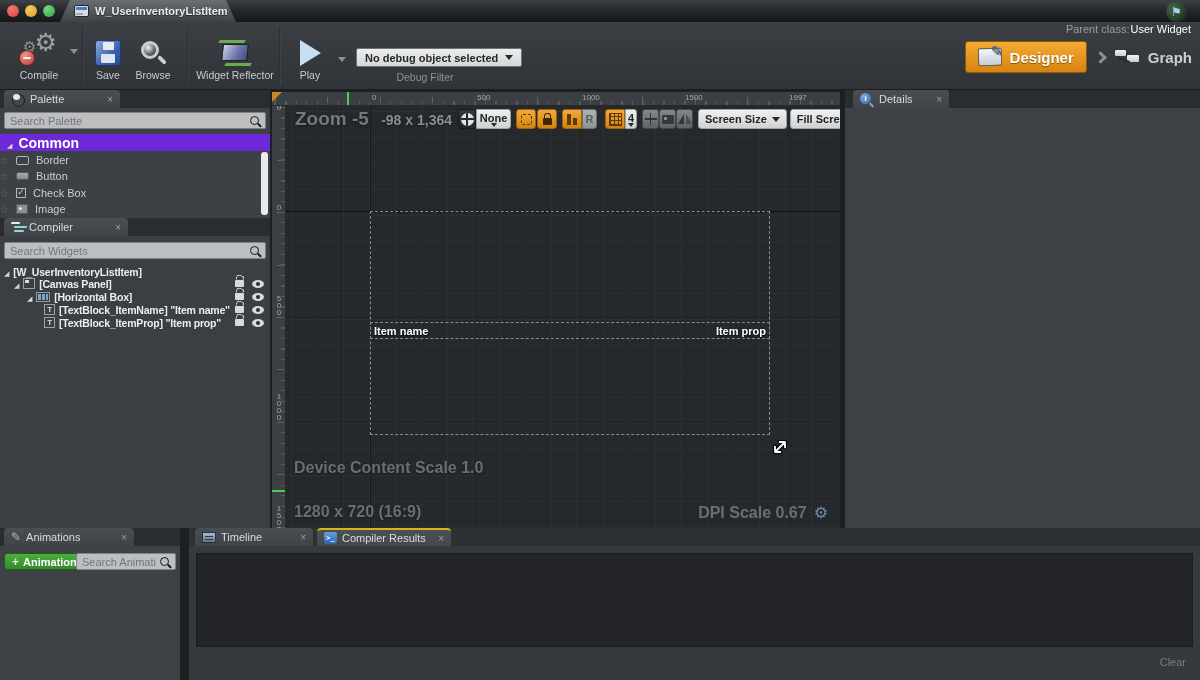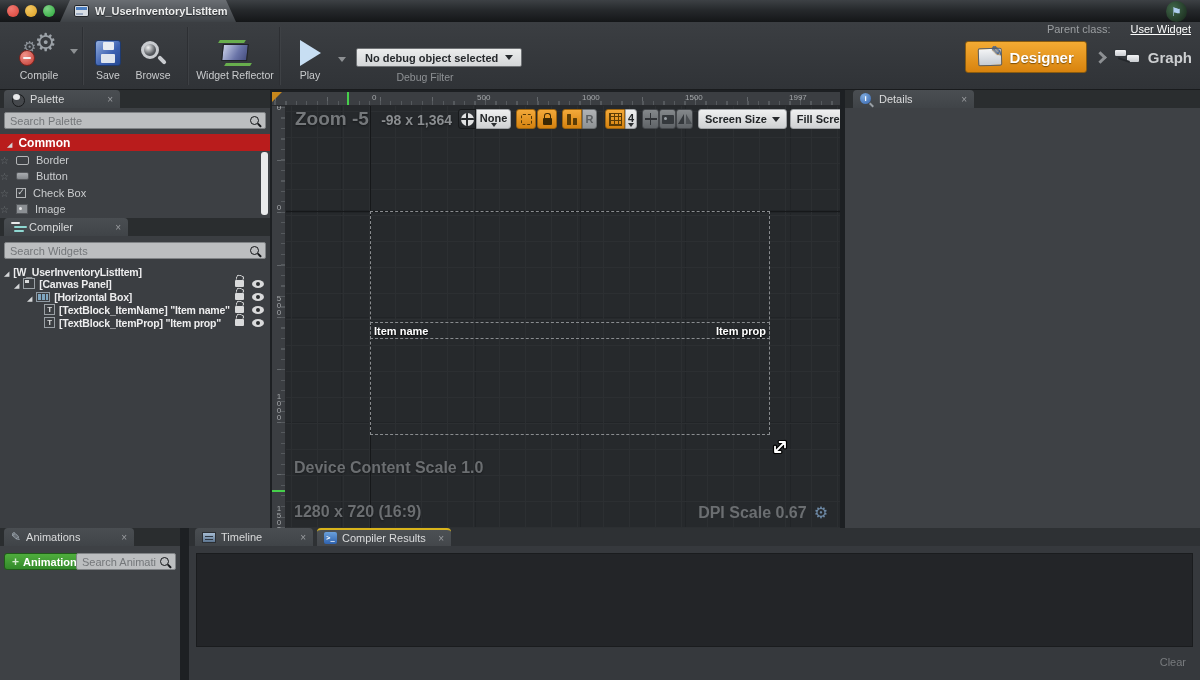--- a/index.html
+++ b/index.html
@@ -55,21 +55,21 @@
  background:linear-gradient(115deg,#c9d0e8,#6a74a8 60%,#474f80);transform:skewX(-6deg)}
 .reflector-ic::before{content:"";position:absolute;left:2px;top:0;width:26px;height:3px;background:#68ae4d;transform:skewX(-30deg)}
 .reflector-ic::after{content:"";position:absolute;right:2px;bottom:0;width:26px;height:3px;background:#68ae4d;transform:skewX(-30deg)}
 .play-ic{width:0;height:0;border-left:21px solid #c7def3;border-top:13px solid transparent;border-bottom:13px solid transparent}
 .debug-dd{position:absolute;left:356px;top:26px;height:19px;background:linear-gradient(#eceded,#d4d6d8);
  border:1px solid #6f7275;border-radius:2px;display:flex;align-items:center;gap:7px;padding:0 8px;
  font-size:11px;font-weight:bold;color:#26292c}
 .dd-caret{width:0;height:0;border-left:4px solid transparent;border-right:4px solid transparent;border-top:5px solid #26292c}
 .debug-lbl{position:absolute;left:356px;top:49px;width:138px;text-align:center;color:#8e9194;font-size:10.5px}
 .parent-class{position:absolute;top:1px;right:9px;font-size:11px;color:#9b9ea1}
-.parent-class b{color:#fdfdfd;font-weight:normal;text-decoration:underline;margin-left:20px}
+.parent-class b{color:#fdfdfd;font-weight:normal;margin-left:1px}
 .mode-switch{position:absolute;right:8px;top:19px;display:flex;align-items:center;gap:9px}
 .designer-btn{height:32px;background:linear-gradient(#f4ab33,#d8830e);border:1px solid #8a5c10;border-radius:3px;
  display:flex;align-items:center;gap:8px;padding:0 12px;color:#fff;font-size:15px;font-weight:bold;text-shadow:0 1px 1px #7a4e07}
 .designer-ic{width:24px;height:18px;background:linear-gradient(#f4f5f6,#c6ccd4);border:1px solid #5a6068;border-radius:2px;
  position:relative;transform:rotate(-2deg)}
 .designer-ic::after{content:"✎";position:absolute;right:-2px;top:-6px;font-size:14px;color:#2f5fa8}
 .chev{width:9px;height:9px;border-top:3px solid #8d9093;border-right:3px solid #8d9093;transform:rotate(45deg)}
 .graph-btn{display:flex;align-items:center;gap:8px;color:#cdcfd1;font-size:15px;font-weight:bold}
 .graph-ic{position:relative;width:26px;height:18px}
 .graph-ic i{position:absolute;background:linear-gradient(#f2f3f4,#c9ccd0);border:1px solid #33373b;border-radius:2px}
@@ -89,22 +89,22 @@
 .searchbox input::placeholder{color:#74777a}
 .mag{width:10px;height:10px;position:relative;flex:0 0 auto}
 .mag::before{content:"";position:absolute;width:7px;height:7px;border:1.8px solid #141619;border-radius:50%;left:0;top:0}
 .mag::after{content:"";position:absolute;width:4.5px;height:2px;background:#141619;transform:rotate(45deg);right:-1px;bottom:0;border-radius:1px}
 
 
 .palette{left:0;top:90px;width:270px;height:128px}
 .pal-ic{position:relative;width:14px;height:12px}
 .pal-ic::before{content:"";position:absolute;left:1px;top:1px;width:11px;height:11px;border-radius:50%;background:#45484c;border:1px solid #17191b}
 .pal-ic::after{content:"";position:absolute;left:2px;top:1px;width:7px;height:6px;border-radius:50%;background:#e9eaeb}
-.common-hdr{position:absolute;left:0;right:0;top:44px;height:17px;background:#b91c1c;color:#fff;
- font-weight:bold;font-size:12px;display:flex;align-items:center;gap:6px;padding:0 7px}
+.common-hdr{position:absolute;left:0;right:0;top:44px;height:17px;background:#6d28d9;color:#fff;
+ font-weight:bold;font-size:14px;display:flex;align-items:center;gap:6px;padding:0 7px}
 .exp::before{content:"◢";font-size:7px;color:#d4d6d8;line-height:1}
 .pal-item{position:absolute;left:0;right:0;height:16px;display:flex;align-items:center;color:#cbcdcf;font-size:11px;gap:7px;}
 .star::before{content:"☆";color:#6e7275;font-size:10px}
 .w-border{width:13px;height:9px;border:1.5px solid #b4b6b8;border-radius:2px}
 .w-button{width:13px;height:8px;background:linear-gradient(#a9acb0,#85898d);border:1px solid #55585c;border-radius:2px}
 .w-check{width:10px;height:10px;border:1.5px solid #b4b6b8;color:#cfd1d3;font-size:9px;line-height:7px;text-align:center}
 .w-check::before{content:"✓"}
 .w-image{width:12px;height:10px;background:#8b8f93;border:1px solid #55585c;position:relative}
 .w-image::after{content:"";position:absolute;left:2px;top:2px;width:3px;height:3px;border-radius:50%;background:#e5e6e7}
 .pal-scroll{position:absolute;right:2px;top:44px;bottom:3px;width:7px;background:#e9eaeb;border-radius:3px}
@@ -488,21 +488,21 @@
       <span class="resize-cursor">
         <svg width="20" height="20" viewBox="0 0 20 20">
           <path d="M5 15 L15 5 M15 5 H9.6 M15 5 V10.4 M5 15 H10.4 M5 15 V9.6" stroke="#000" stroke-width="4.2" fill="none" stroke-linecap="round"></path>
           <path d="M5 15 L15 5 M15 5 H9.6 M15 5 V10.4 M5 15 H10.4 M5 15 V9.6" stroke="#fff" stroke-width="1.8" fill="none" stroke-linecap="round"></path>
         </svg>
       </span>
     </div>
   </div>
 
   <div class="panel details">
-    <div class="ptab" style="left:8px;width:121px">
+    <div class="ptab" style="left:8px;width:96px">
       <span class="details-ic"></span>
       <span>Details</span>
       <span class="tab-x" style="margin-left:auto"></span>
     </div>
     <div class="pbody" style="background:#3e4145"></div>
   </div>
 
   <div class="panel animations">
     <div class="ptab" style="left:4px;width:130px">
       <span class="anim-ic"></span>

